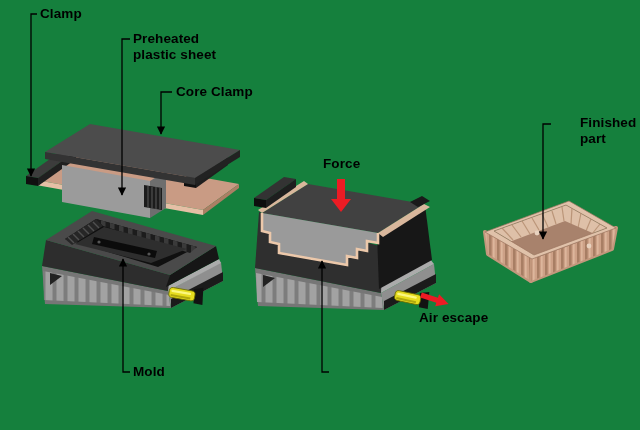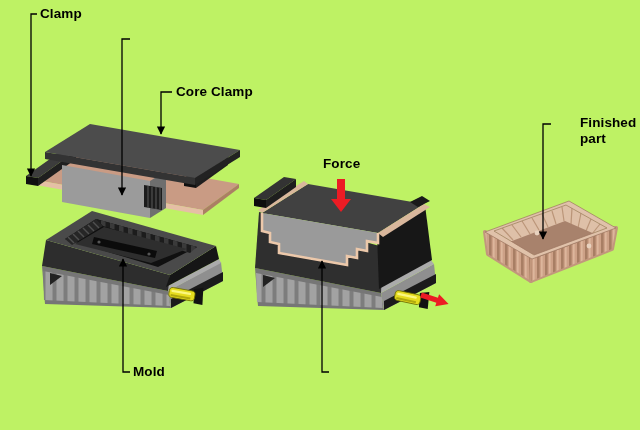--- a/index.html
+++ b/index.html
@@ -1,16 +1,16 @@
 <!DOCTYPE html>
 <html><head>
 <meta charset="utf-8">
 <style>
   html,body{margin:0;padding:0;background:#fff;}
-  #stage{position:relative;width:640px;height:430px;background:#bef264;overflow:hidden;
+  #stage{position:relative;width:640px;height:430px;background:#15803d;overflow:hidden;
          font-family:"Liberation Sans",sans-serif;}
   #gfx{position:absolute;left:0;top:0;}
   .lbl{position:absolute;color:#000;font-weight:700;font-size:13.5px;line-height:16px;
        white-space:pre-line;letter-spacing:0.1px;}
 </style>
 </head>
 <body>
 
 <div id="stage">
 
@@ -165,18 +165,21 @@
     <path d="M37,14 L31,14 L31,176" marker-end="url(#ah)"></path>
     <path d="M130,39 L122,39 L122,195" marker-end="url(#ah)"></path>
     <path d="M172,92 L161,92 L161,134" marker-end="url(#ah)"></path>
     <path d="M551,124 L543,124 L543,239" marker-end="url(#ah)"></path>
     <path d="M130,372 L123,372 L123,259" marker-end="url(#ah)"></path>
     <path d="M329,372 L322,372 L322,261" marker-end="url(#ah)"></path>
   </g>
 </svg>
 
   <div class="lbl" style="left:40px;top:6px">Clamp</div>
+  <div class="lbl" style="left:133px;top:31px">Preheated
+plastic sheet</div>
   <div class="lbl" style="left:176px;top:84px">Core Clamp</div>
   <div class="lbl" style="left:323px;top:156px">Force</div>
   <div class="lbl" style="left:580px;top:115px">Finished
 part</div>
+  <div class="lbl" style="left:419px;top:310px">Air escape</div>
   <div class="lbl" style="left:133px;top:364px">Mold</div>
 </div>
 
 </body></html>

